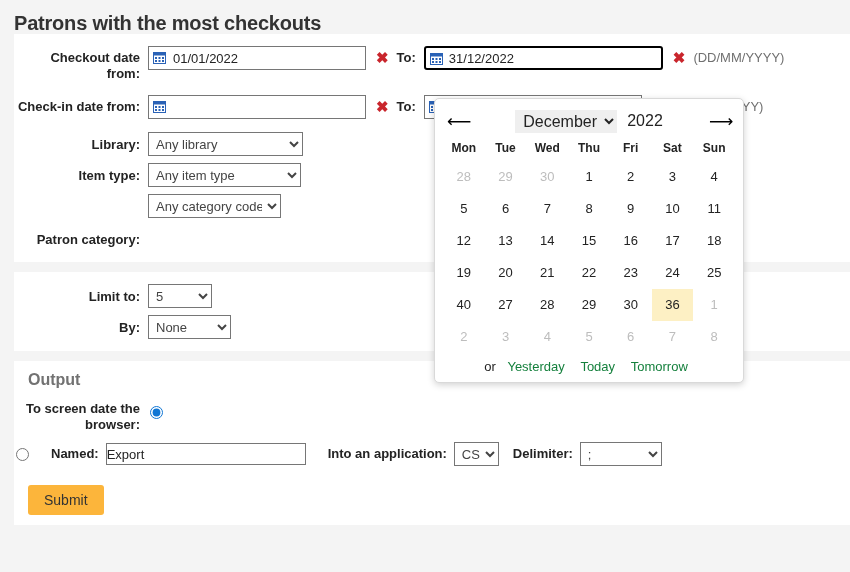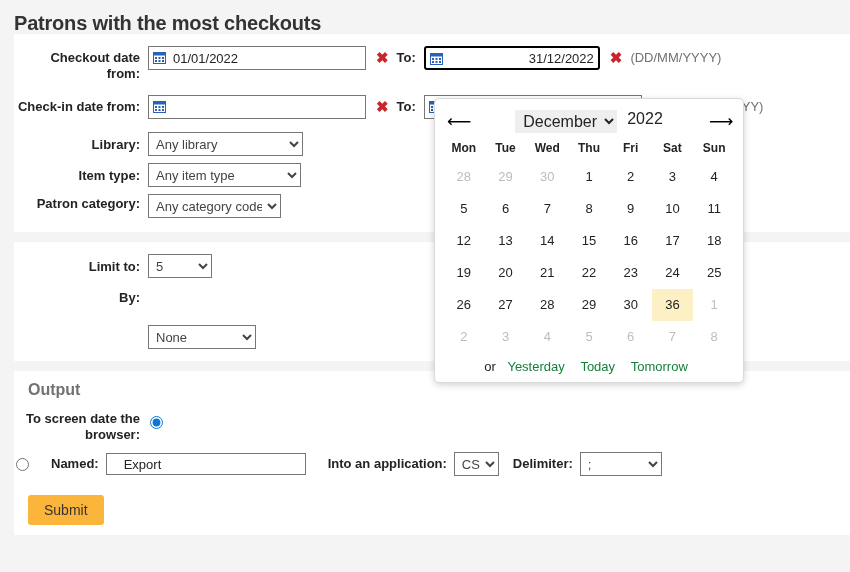--- a/index.html
+++ b/index.html
@@ -129,36 +129,36 @@
     font-size: 13px;
     color: #444;
     padding: 1px 2px 1px 3px;
     border-radius: 0;
     outline: none;
   }
   select#sel-library { width: 155px; }
   select#sel-itemtype { width: 153px; }
   select#sel-patroncat { width: 133px; }
   select#sel-limit { width: 64px; }
-  select#sel-by { width: 108px; margin-top: 40px; }
+  select#sel-by { width: 83px; }
   select#sel-app { width: 45px; }
   select#sel-delim { width: 82px; }
 
   input.radio {
     width: 13px;
     height: 13px;
     margin: 5px 0 0 2px;
     accent-color: #1076d4;
   }
   input.named {
     width: 200px;
     height: 22px;
     box-sizing: border-box;
     border: 1px solid #767676;
-    padding: 2px 17px;
+    padding: 2px 0;
     font-family: "Liberation Sans", sans-serif;
     font-size: 13px;
     color: #232323;
     border-radius: 0;
     outline: none;
   }
   .inline-lbl {
     font-weight: bold;
     font-size: 13px;
     line-height: 22px;
@@ -202,21 +202,21 @@
     font-size: 17px;
     color: #000000;
     cursor: pointer;
     width: 22px;
     text-align: center;
     user-select: none;
   }
   .dp-center {
     flex: 1;
     display: flex;
-    align-items: flex-start;
+    align-items: center;
     justify-content: center;
   }
   select.dp-month {
     font-family: "Liberation Sans", sans-serif;
     font-size: 16px;
     color: #232323;
     background: #efefef;
     border: none;
     padding: 2px 4px;
     outline: none;
@@ -300,21 +300,21 @@
           <rect x="0.5" y="1.5" width="12" height="11" fill="#ffffff" stroke="#2a62b6"></rect>
           <rect x="0.5" y="1.5" width="12" height="3" fill="#2a62b6"></rect>
           <rect x="2" y="6" width="2" height="2" fill="#2a62b6"></rect>
           <rect x="5.5" y="6" width="2" height="2" fill="#2a62b6"></rect>
           <rect x="9" y="6" width="2" height="2" fill="#2a62b6"></rect>
           <rect x="2" y="9" width="2" height="2" fill="#2a62b6"></rect>
           <rect x="5.5" y="9" width="2" height="2" fill="#2a62b6"></rect>
           <rect x="9" y="9" width="2" height="2" fill="#2a62b6"></rect>
         </svg>
       </span>
-      <input class="date focused" type="text" style="width: 176px; text-align: right;" value="31/12/2022">
+      <input class="date focused" type="text" style="width: 239px;" value="31/12/2022">
     </div>
     <span class="x-icon">✖</span>
     <span class="hint" style="margin-left:0;">(DD/MM/YYYY)</span>
   </div>
 
   <div class="row" style="margin-top:13px;">
     <div class="lbl two-line" style="padding-top:4px;">Check-in date from:</div>
     <div class="date-wrap">
       <span class="cal-icon">
         <svg width="13" height="13" viewBox="0 0 13 13">
@@ -359,21 +359,21 @@
   </div>
 
   <div class="row">
     <div class="lbl">Item type:</div>
     <select class="sel" id="sel-itemtype">
       <option>Any item type</option>
     </select>
   </div>
 
   <div class="row">
-    <div class="lbl two-line" style="padding-top:2px;">
+    <div class="lbl two-line" style="padding-top:2px;margin-top:36px;">
       <span>Patron category:</span>
     </div>
     <select class="sel" id="sel-patroncat">
       <option>Any category code</option>
     </select>
   </div>
 
 </div>
 
 <div class="fs-gap"></div>
@@ -463,21 +463,21 @@
       <div class="dp-day">16</div>
       <div class="dp-day">17</div>
       <div class="dp-day">18</div>
       <div class="dp-day">19</div>
       <div class="dp-day">20</div>
       <div class="dp-day">21</div>
       <div class="dp-day">22</div>
       <div class="dp-day">23</div>
       <div class="dp-day">24</div>
       <div class="dp-day">25</div>
-      <div class="dp-day">26</div>
+      <div class="dp-day">40</div>
       <div class="dp-day">27</div>
       <div class="dp-day">28</div>
       <div class="dp-day">29</div>
       <div class="dp-day">30</div>
       <div class="dp-day sel">36</div>
       <div class="dp-day other">1</div>
       <div class="dp-day other">2</div>
       <div class="dp-day other">3</div>
       <div class="dp-day other">4</div>
       <div class="dp-day other">5</div>

